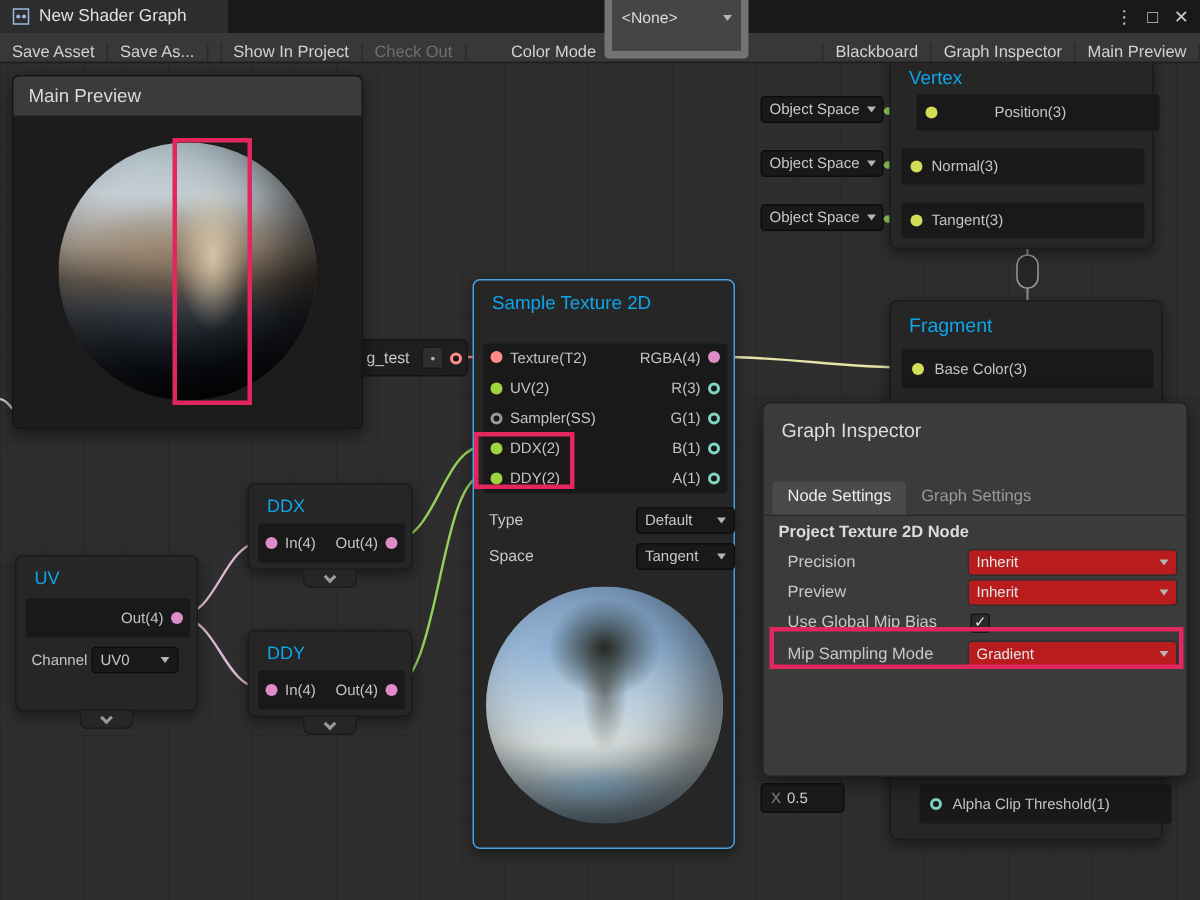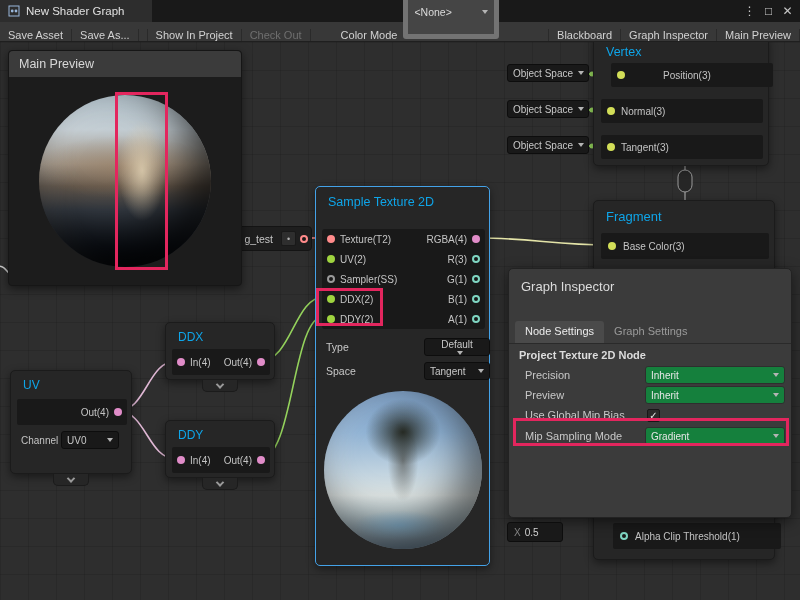--- a/index.html
+++ b/index.html
@@ -33,21 +33,21 @@
 .nrow{position:absolute;background:#191919;border-radius:2px;display:flex;align-items:center;font-size:10px;color:#c4c4c4;white-space:nowrap;}
 .port{width:8px;height:8px;border-radius:50%;flex:none;}
 .hollow{background:#191919 !important;border-style:solid;border-width:2px;}
 .p-green{background:var(--c-green,#9fd43f);border-color:var(--c-green,#9fd43f);}
 .p-yellow{background:var(--c-yellow,#d4e05a);border-color:var(--c-yellow,#d4e05a);}
 .p-red{background:var(--c-red,#ff8b8b);border-color:var(--c-red,#ff8b8b);}
 .p-pink{background:var(--c-pink,#e08cc8);border-color:var(--c-pink,#e08cc8);}
 .p-cyan{background:var(--c-cyan,#7fd6c2);border-color:var(--c-cyan,#7fd6c2);}
 .p-gray{background:var(--c-gray,#9a9a9a);border-color:var(--c-gray,#9a9a9a);}
 .dd{background:#191919;border:1px solid #0d0d0d;border-radius:3px;display:flex;align-items:center;justify-content:space-between;padding:0 5px;font-size:10px;color:#c8c8c8;height:18px;white-space:nowrap;}
-.dd.light{background:#15803d;border-color:#2e2e2e;color:#e6e6e6;justify-content:space-between;}
+.dd.light{background:#b91c1c;border-color:#2e2e2e;color:#e6e6e6;justify-content:space-between;}
 .arr{width:0;height:0;border-left:3.5px solid transparent;border-right:3.5px solid transparent;border-top:4px solid #b4b4b4;flex:none;margin-left:5px;}
 .collapse{position:absolute;width:36px;height:12px;background:#262626;border:1px solid #1b1b1b;border-top:none;border-radius:0 0 5px 5px;display:flex;align-items:center;justify-content:center;}
 .chev{width:6px;height:6px;border-left:2px solid #9a9a9a;border-bottom:2px solid #9a9a9a;transform:rotate(-45deg) translate(1px,-1px);}
 .plab{padding:0 5px;}
 
 
 .mainpreview{position:absolute;left:8px;top:8px;width:234px;height:236px;background:#1c1c1c;border:1px solid #161616;border-radius:4px;box-shadow:0 3px 10px rgba(0,0,0,.5);z-index:10;}
 .mp-head{height:26px;background:#3b3b3b;border-radius:4px 4px 0 0;display:flex;align-items:center;padding:0 10px;font-size:12.5px;color:#d8d8d8;}
 .main-sphere{position:absolute;left:30px;top:44px;width:172px;height:172px;border-radius:50%;
  background:
@@ -200,21 +200,21 @@
   </div>
 
   <div class="floatfield">
     <span class="fx">X</span>
     <span>0.5</span>
   </div>
 
   <div class="node" style="left:315px;top:144px;width:175px;height:380px;border:1px solid var(--c-selection,#44a2e8);">
     <div class="ntitle">Sample Texture 2D</div>
     <div style="position:absolute;left:6px;top:42px;width:163px;height:100px;background:#191919;border-radius:3px;display:flex;flex-direction:column;justify-content:space-around;font-size:10px;color:#c4c4c4;">
-      <div style="display:flex;align-items:center;">
+      <div style="display:flex;align-items:flex-start;">
         <span class="port p-red" style="margin-left:5px;"></span>
         <span class="plab">Texture(T2)</span>
         <span style="flex:1"></span>
         <span class="plab">RGBA(4)</span>
         <span class="port p-pink" style="margin-right:5px;"></span>
       </div>
       <div style="display:flex;align-items:center;">
         <span class="port p-green" style="margin-left:5px;"></span>
         <span class="plab">UV(2)</span>
         <span style="flex:1"></span>
@@ -238,21 +238,21 @@
       <div style="display:flex;align-items:center;">
         <span class="port p-green" style="margin-left:5px;"></span>
         <span class="plab">DDY(2)</span>
         <span style="flex:1"></span>
         <span class="plab">A(1)</span>
         <span class="port p-cyan hollow" style="margin-right:5px;"></span>
       </div>
     </div>
     <div style="position:absolute;left:10px;top:150px;width:155px;height:20px;display:flex;align-items:center;font-size:10.5px;color:#c8c8c8;">
       <span>Type</span>
-      <div class="dd" style="position:absolute;left:98px;width:66px;flex-direction:column;">
+      <div class="dd" style="position:absolute;left:98px;width:66px;">
         <span>Default</span>
           <span class="arr"></span>
       </div>
     </div>
     <div style="position:absolute;left:10px;top:174px;width:155px;height:20px;display:flex;align-items:center;font-size:10.5px;color:#c8c8c8;">
       <span>Space</span>
       <div class="dd" style="position:absolute;left:98px;width:66px;">
         <span>Tangent</span>
           <span class="arr"></span>
       </div>

